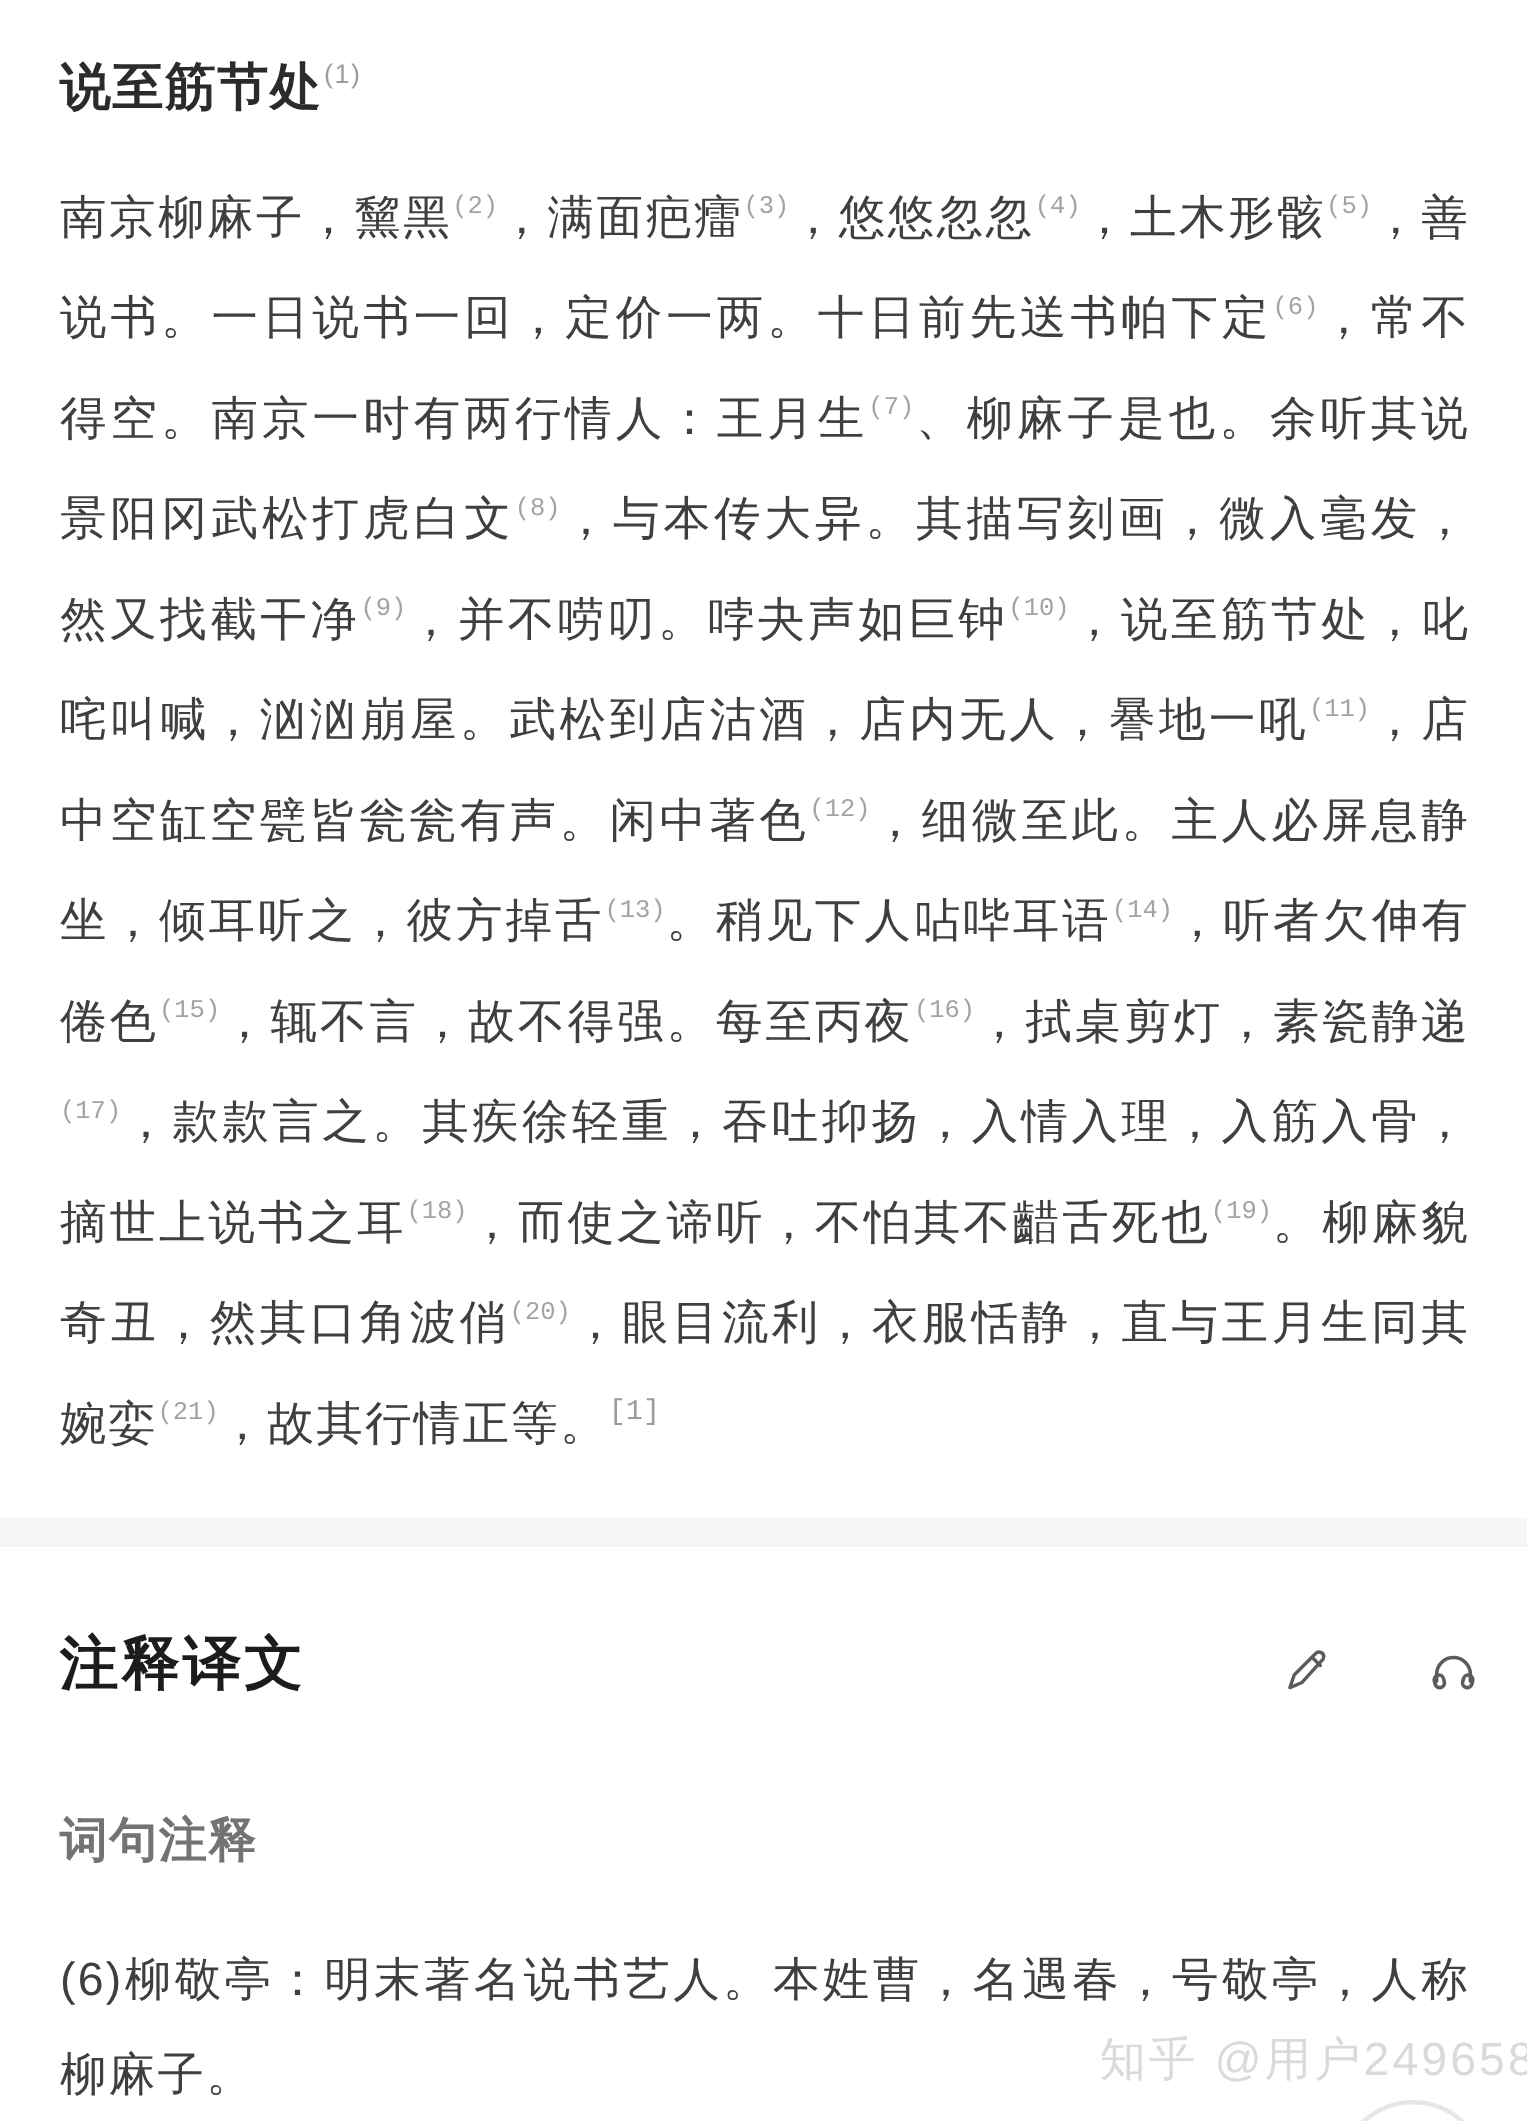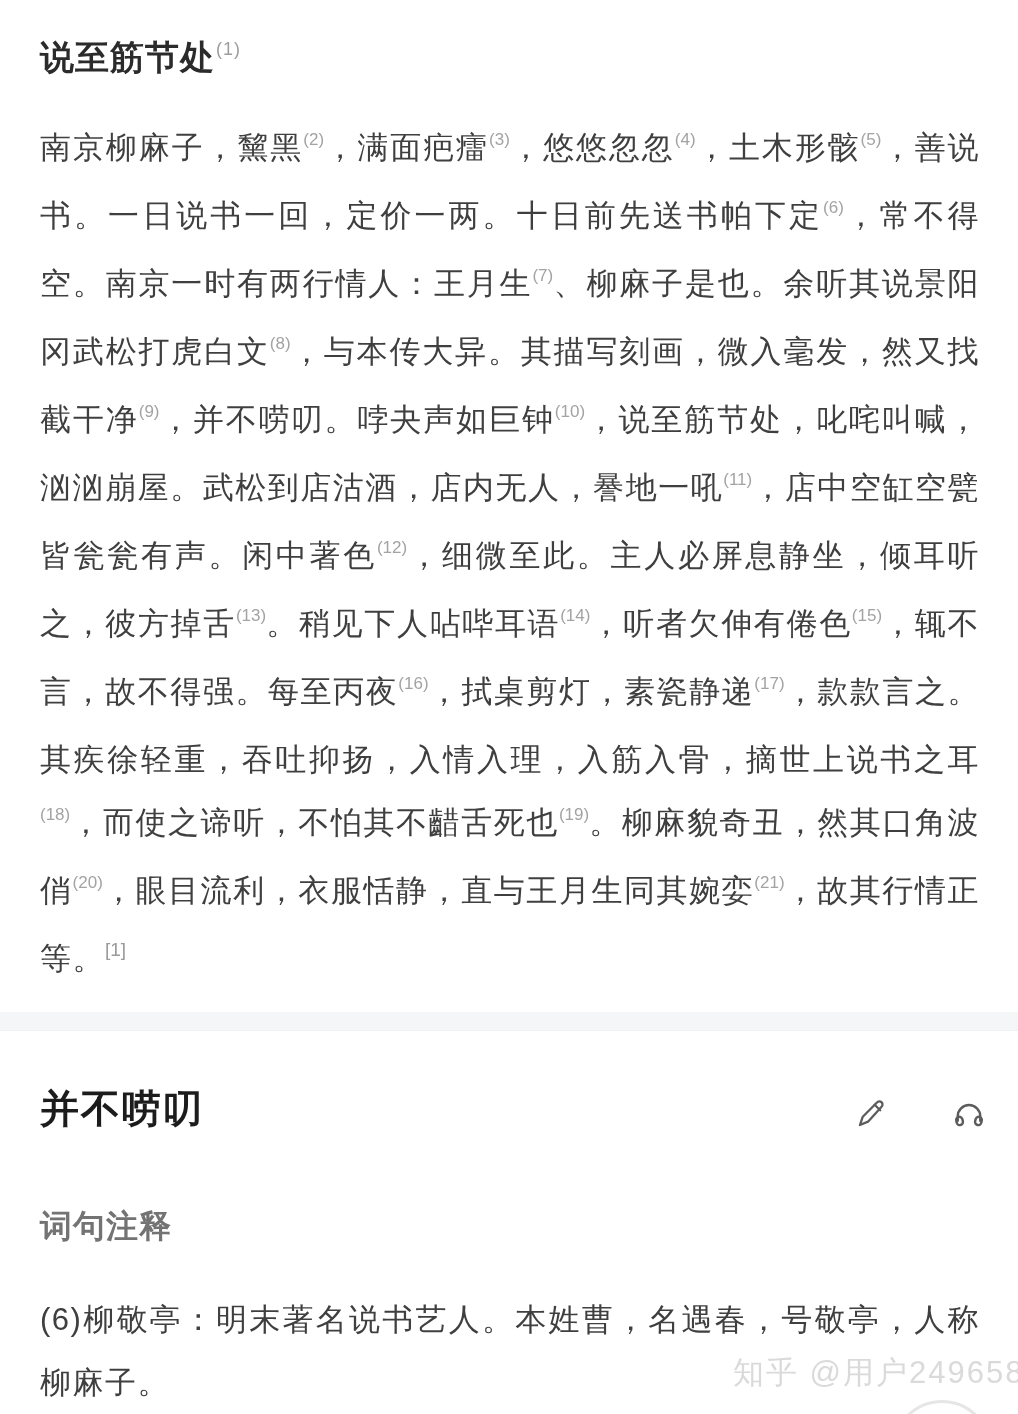--- a/index.html
+++ b/index.html
@@ -31,20 +31,21 @@
   .body-para{
     position:absolute;
     left:40px;
     top:116px;
     width:940px;
     font-size:31px;
     line-height:63px;
     color:#3f3f3f;
     text-align:justify;
     letter-spacing:1.5px;
+    font-family:Liberation Mono, monospace;
   }
   .body-para .sup, .note-ref{
     font-size:17px;
     color:#a3a3a3;
     position:relative;
     top:-13px;
     letter-spacing:0;
     white-space:nowrap;
   }
   .note-ref{
@@ -138,21 +139,21 @@
 
 <div class="page">
 
   <h1 class="title"><span>说至筋节处</span><span class="sup">(1)</span></h1>
 
   <div class="body-para" id="body-para"><span>南京柳麻子，黧黑</span><span class="sup">(2)</span><span>，满面疤癗</span><span class="sup">(3)</span><span>，悠悠忽忽</span><span class="sup">(4)</span><span>，土木形骸</span><span class="sup">(5)</span><span>，善说书。一日说书一回，定价一两。十日前先送书帕下定</span><span class="sup">(6)</span><span>，常不得空。南京一时有两行情人：王月生</span><span class="sup">(7)</span><span>、柳麻子是也。余听其说景阳冈武松打虎白文</span><span class="sup">(8)</span><span>，与本传大异。其描写刻画，微入毫发，然又找截干净</span><span class="sup">(9)</span><span>，并不唠叨。哱夬声如巨钟</span><span class="sup">(10)</span><span>，说至筋节处，叱咤叫喊，汹汹崩屋。武松到店沽酒，店内无人，謈地一吼</span><span class="sup">(11)</span><span>，店中空缸空甓皆瓮瓮有声。闲中著色</span><span class="sup">(12)</span><span>，细微至此。主人必屏息静坐，倾耳听之，彼方掉舌</span><span class="sup">(13)</span><span>。稍见下人呫哔耳语</span><span class="sup">(14)</span><span>，听者欠伸有倦色</span><span class="sup">(15)</span><span>，辄不言，故不得强。每至丙夜</span><span class="sup">(16)</span><span>，拭桌剪灯，素瓷静递</span><span class="sup">(17)</span><span>，款款言之。其疾徐轻重，吞吐抑扬，入情入理，入筋入骨，摘世上说书之耳</span><span class="sup">(18)</span><span>，而使之谛听，不怕其不齰舌死也</span><span class="sup">(19)</span><span>。柳麻貌奇丑，然其口角波俏</span><span class="sup">(20)</span><span>，眼目流利，衣服恬静，直与王月生同其婉娈</span><span class="sup">(21)</span><span>，故其行情正等。</span><span class="note-ref">[1]</span></div>
 
   <div class="divider"></div>
 
   <div class="section-head-row">
-    <div class="section-title">并不唠叨</div>
+    <div class="section-title">注释译文</div>
     <div class="head-icons">
       <button class="icon-btn">
         <span>
           <svg width="34" height="34" viewBox="0 0 24 24" fill="none" stroke="#5c5c5c" stroke-width="1.6" stroke-linecap="round" stroke-linejoin="round">
             <path d="M4.2 19.8 L6.2 13.9 L16.2 3.9 a2.2 2.2 0 0 1 3.9 1.6 a2.2 2.2 0 0 1 -0.8 1.5 L9.9 17.4 L4.2 19.8 Z"></path>
             <path d="M14.6 5.5 l3.9 3.9"></path>
           </svg>
         </span>
       </button>
       <button class="icon-btn">

